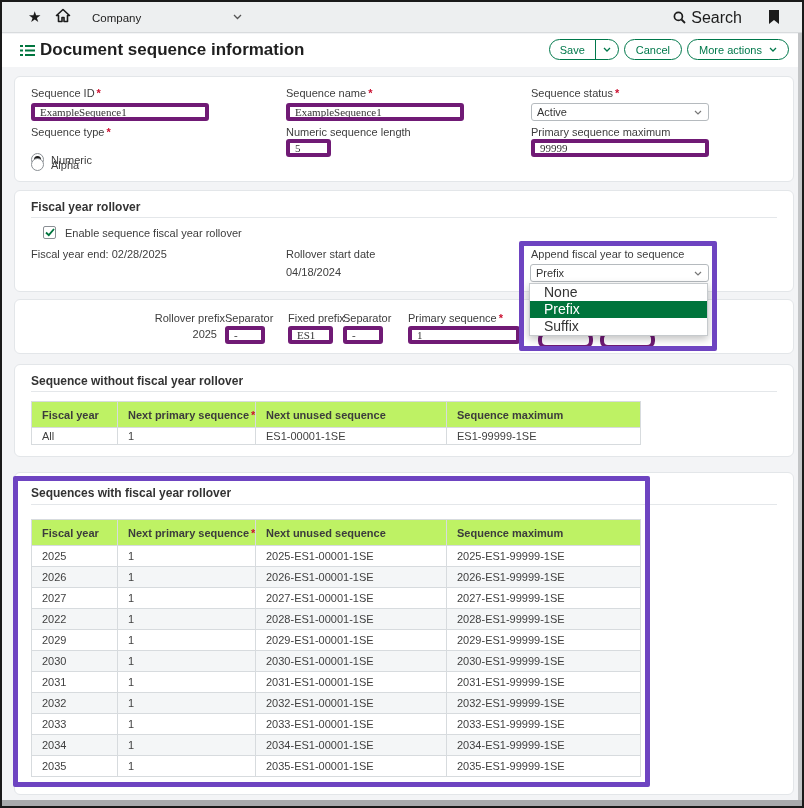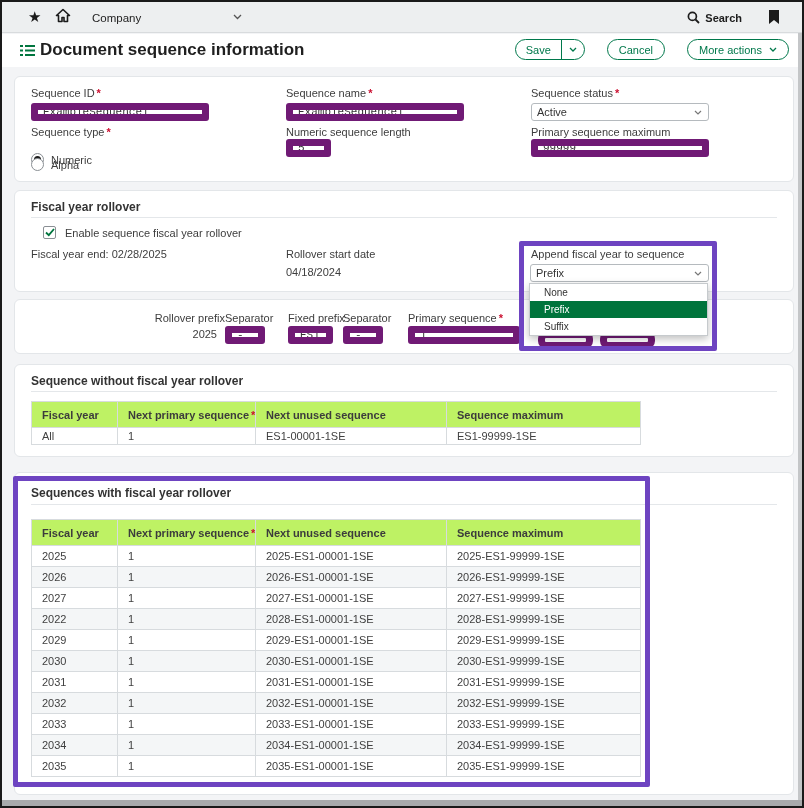--- a/index.html
+++ b/index.html
@@ -12,45 +12,45 @@
   .topbar { position:absolute; left:0; top:0; right:0; height:31px; background:#edeff0;
             border-bottom:1px solid #d8dbdd; }
   .topbar .star { position:absolute; left:26px; top:6px; font-size:15px; color:#1b1b1b; cursor:pointer; }
   .topbar .home { position:absolute; left:53px; top:6px; cursor:pointer; }
   .company { position:absolute; left:90px; top:0; width:150px; height:31px; display:flex;
              align-items:center; cursor:pointer; }
   .company span { font-size:11.5px; color:#222; }
   .company .chev { position:absolute; right:0; top:12px; }
   .search { position:absolute; right:60px; top:0; height:31px; display:flex; align-items:center;
             gap:5px; cursor:pointer; }
-  .search span { font-size:11px; font-weight:bold; color:#1c1c1c; }
+  .search span { font-size:16px; font-weight:normal; color:#1c1c1c; }
   .bookmark { position:absolute; right:22px; top:7px; cursor:pointer; }
 
   
   .pagehead { position:absolute; left:0; top:32px; right:0; height:33px; background:#ffffff; }
   .listicon { position:absolute; left:18px; top:9px; }
   .pagetitle { position:absolute; left:38px; top:6px; font-size:17px; font-weight:bold; color:#1f1f1f; }
-  .btns { position:absolute; right:13px; top:5px; display:flex; gap:22px; }
+  .btns { position:absolute; right:13px; top:5px; display:flex; gap:5px; }
   .pill { height:21px; border:1.5px solid #00784b; border-radius:11px; background:#fff; color:#00784b;
           font-size:11px; display:flex; align-items:center; padding:0 11px; cursor:pointer; white-space:nowrap; }
   .pill.split { padding:0; }
   .pill.split .seg { padding:0 10px; display:flex; align-items:center; height:100%; }
   .pill.split .seg.chevseg { border-left:1.5px solid #00784b; padding:0 7px; }
 
   
   .card { position:absolute; left:12px; width:780px; background:#fff; border:1px solid #e3e6e9;
           border-radius:6px; }
   .sectitle { position:absolute; left:16px; font-size:12px; font-weight:bold; color:#333; }
   .secdivider { position:absolute; left:16px; right:16px; height:1px; background:#e4e7ea; }
 
   .lbl { position:absolute; font-size:11px; color:#3d3d3d; white-space:nowrap; }
   .req { color:#cb0e2f; font-size:11px; font-weight:bold; margin-left:2px; }
-  .inp { position:absolute; height:18px; border:7px solid #701a75; border-radius:3px;
+  .inp { position:absolute; height:18px; border:4px solid #701a75; border-radius:3px;
          font-size:11px; color:#333; padding:0 5px; background:#fff; width:178px;
-         font-family:Liberation Mono, monospace; }
+         font-family:Liberation Serif, serif; }
   .inp.small { width:45px; }
   .inp.tiny  { width:40px; }
   .statictext { position:absolute; font-size:11px; color:#3d3d3d; white-space:nowrap; }
 
   .selectbox { position:absolute; height:18px; width:178px; border:1px solid #b5babe; border-radius:3px;
                background:#fff; font-size:11px; color:#333; display:flex; align-items:center;
                padding:0 5px; cursor:pointer; }
   .selectbox .chev { position:absolute; right:6px; top:6px; }
 
   
@@ -61,21 +61,21 @@
   .radio-row span { font-size:11px; color:#3d3d3d; }
   .cbrow { position:absolute; display:flex; align-items:center; gap:9px; cursor:pointer;padding-left:12px; }
   .cb { width:13px; height:13px; border:1px solid #8a8f94; border-radius:2px; background:#fff;
         display:flex; align-items:center; justify-content:center; }
   .cb svg { display:block; }
   .cbrow span { font-size:11px; color:#3d3d3d; }
 
   
   .menu { position:absolute; left:527px; top:281px; width:179px; background:#fff;
           border:1px solid #c6cacd; box-shadow:0 3px 8px rgba(0,0,0,.25); z-index:30; }
-  .menu .item { height:17px; line-height:17px; font-size:10px; color:#333; padding-left:14px; cursor:pointer; }
+  .menu .item { height:17px; line-height:17px; font-size:14px; color:#333; padding-left:14px; cursor:pointer; }
   .menu .item.selected { background:#00743c; color:#fff; }
 
   
   table.grid { position:absolute; left:16px; border-collapse:collapse; table-layout:fixed; width:609px;
                font-size:11px; color:#3f3f3f; background:#fff; }
   table.grid th, table.grid td { border:1px solid #d7dbde; padding:0 10px; text-align:left;
                overflow:hidden; white-space:nowrap; }
   table.grid th { background:#bef264; font-weight:bold; color:#3c3c3c; height:26px; }
   table.grid td { height:21px; }
   table.grid.firsttable td { height:17px;margin-top:44px; }

